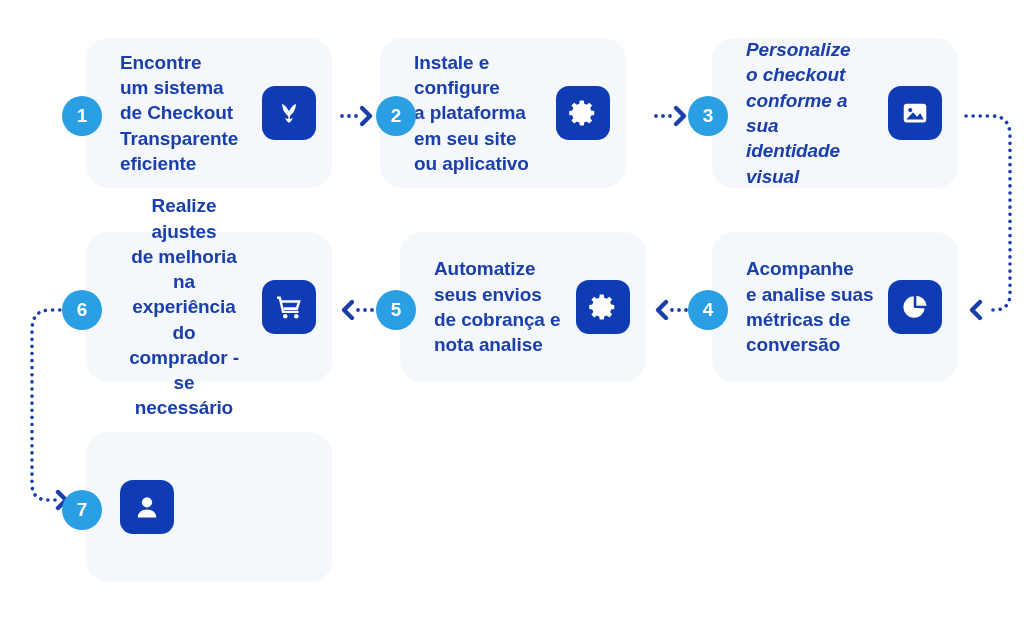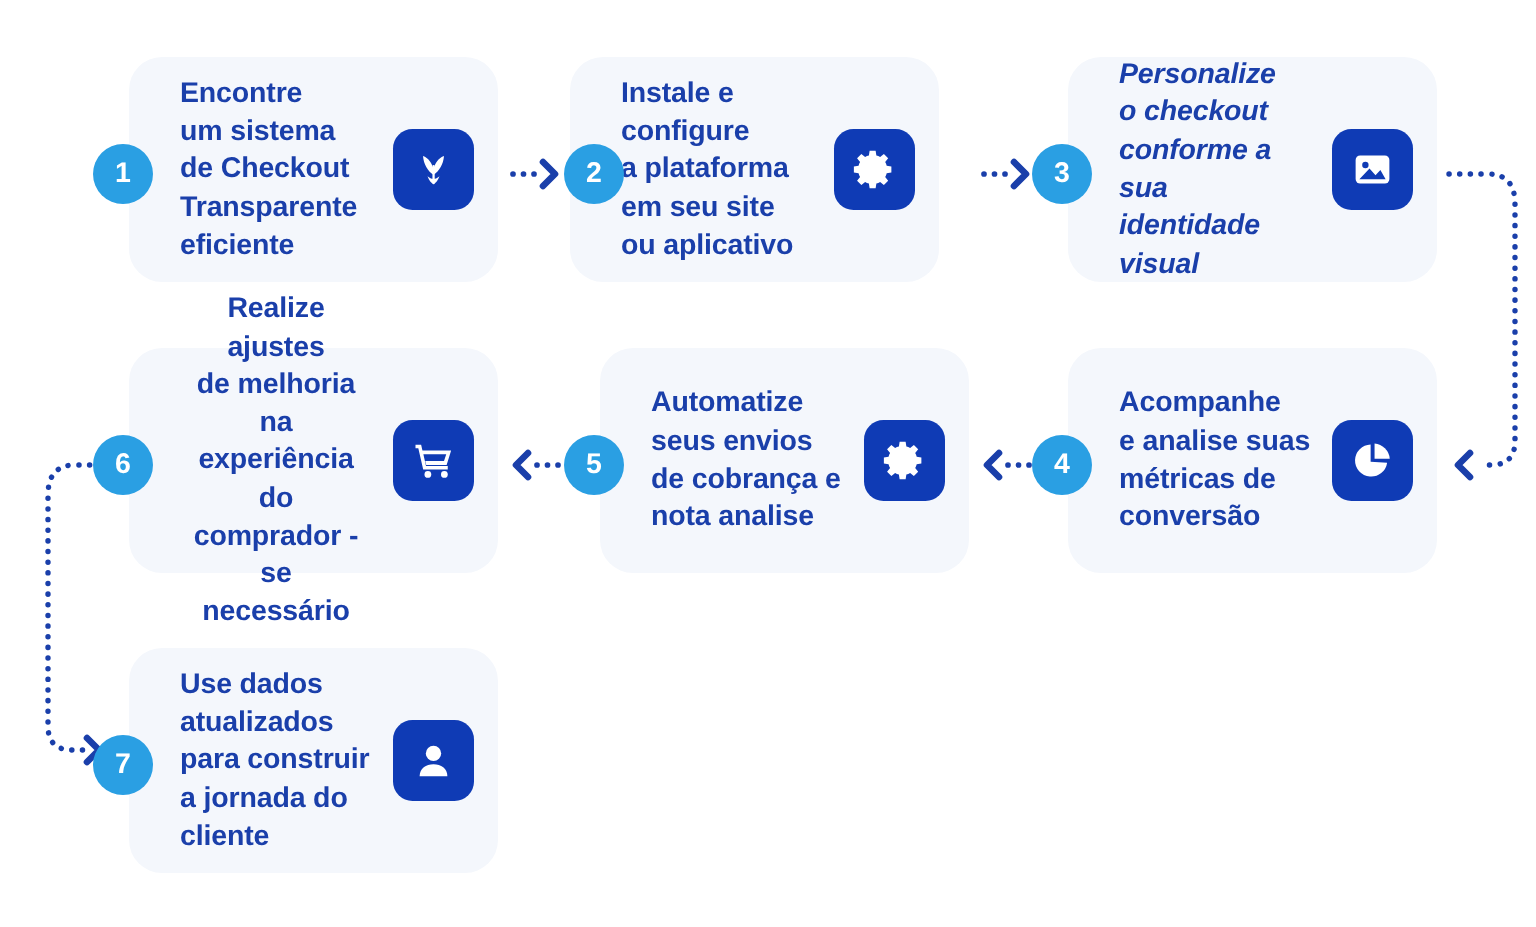--- a/index.html
+++ b/index.html
@@ -248,25 +248,20 @@
 
   <div class="conn" style="left:18px; top:302px;">
     <svg width="62" height="206" viewBox="0 0 62 206">
       <path d="M56 8 H32 Q14 8 14 28 V182 Q14 198 30 198 H38" fill="none" stroke="#1a3faa" stroke-width="3.6" stroke-linecap="round" stroke-dasharray="0.1 7"></path>
       <path d="M40 190 L48 198 L40 206" fill="none" stroke="#1a3faa" stroke-width="4.4" stroke-linecap="round" stroke-linejoin="round"></path>
     </svg>
   </div>
 
   <div class="card" style="left:86px; top:432px; width:246px; height:150px;">
     <div class="card-inner">
-      <div class="card-text">Use dados
-atualizados
-para construir
-a jornada do
-cliente</div>
       <div class="icon-tile">
         <svg width="30" height="30" viewBox="0 0 24 24" aria-hidden="true">
           <circle cx="12" cy="8.2" r="4.1" fill="#ffffff"></circle>
           <path d="M4.6 20.4 C4.6 16.2 8 14 12 14 C16 14 19.4 16.2 19.4 20.4 Z" fill="#ffffff"></path>
         </svg>
       </div>
     </div>
   </div>
   <div class="badge" style="left:62px; top:490px;">
     <span>7</span>

